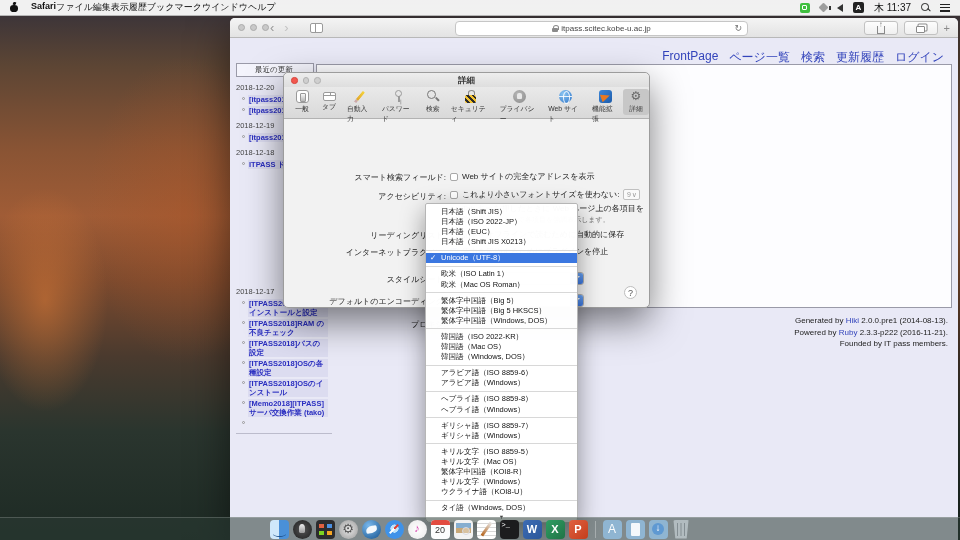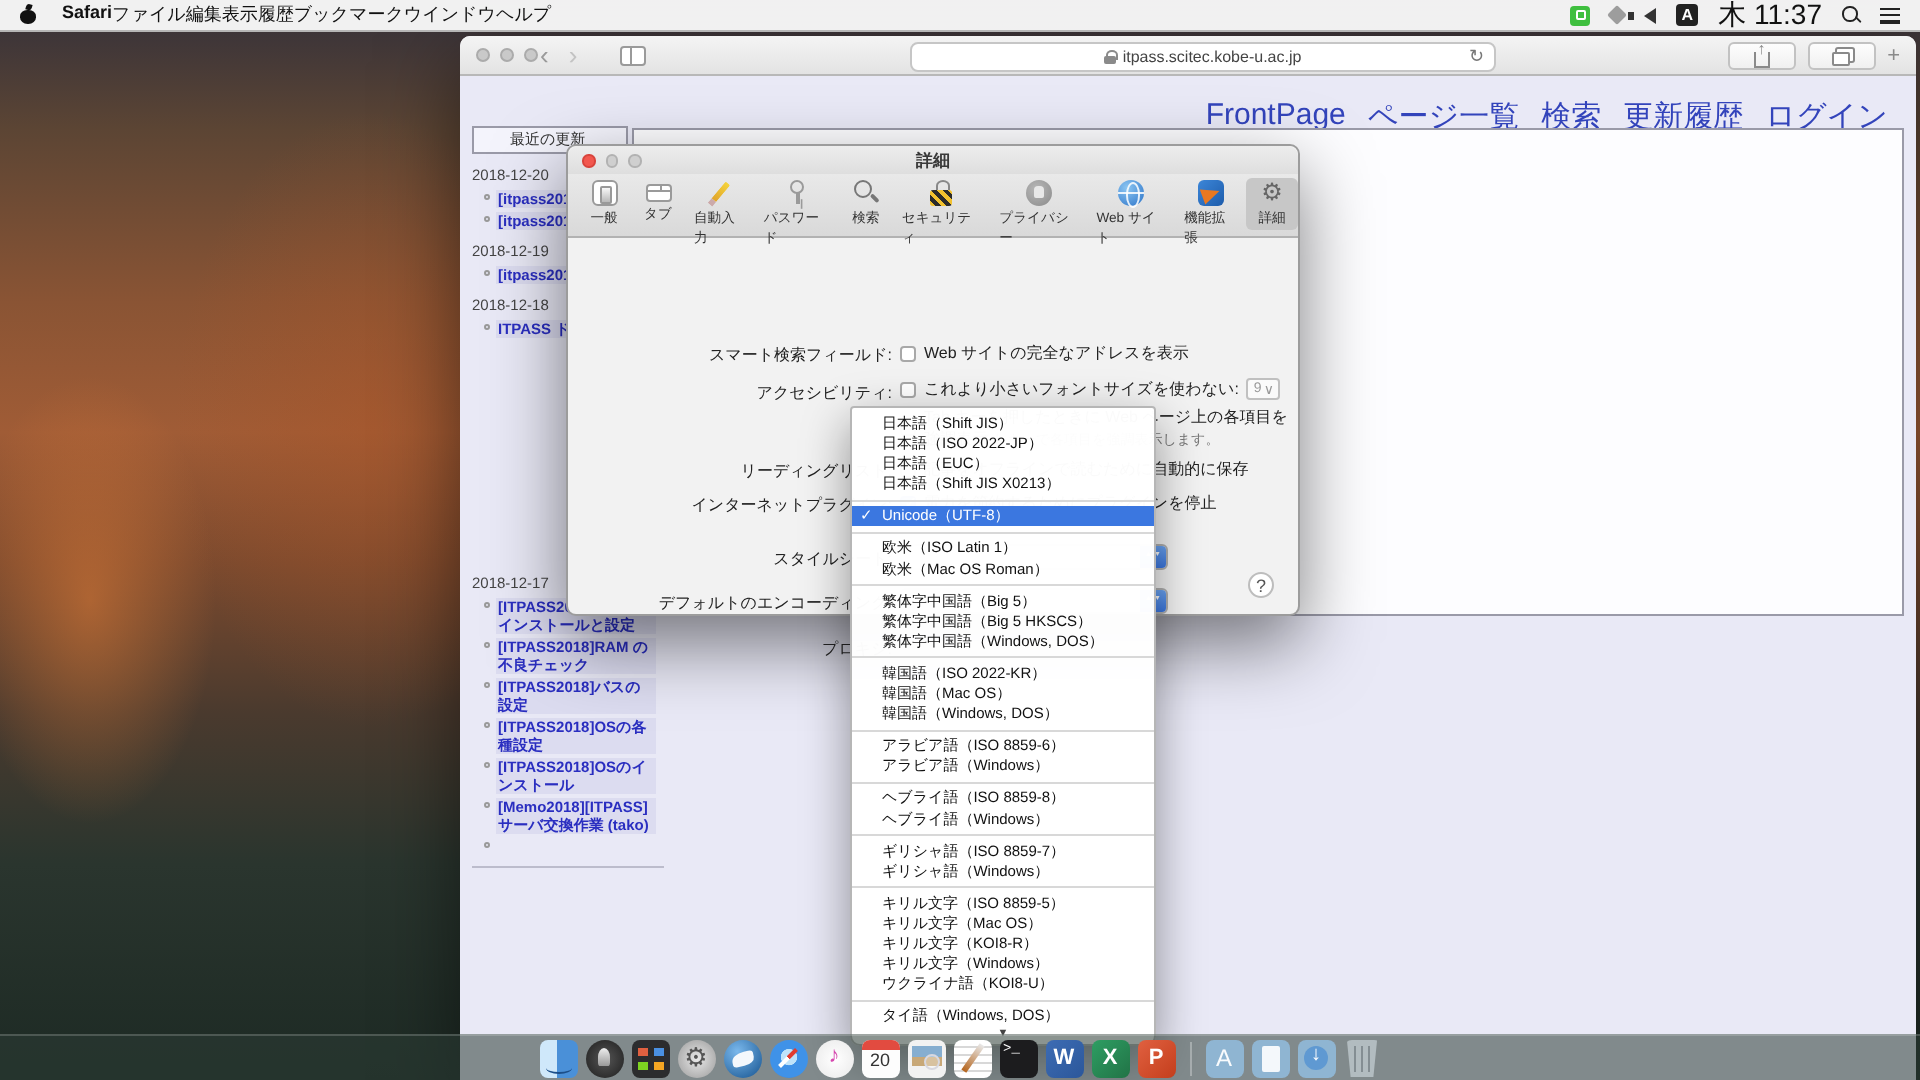--- a/index.html
+++ b/index.html
@@ -25,21 +25,21 @@
     background:#111; border-radius:60% 0 60% 0; transform:rotate(15deg); }
   .mb-right { margin-left:auto; display:flex; align-items:center; gap:10px; padding-right:10px; }
   .stat-green { width:10px; height:10px; border-radius:2px; background:#3fbf3f; position:relative; }
   .stat-green::after { content:''; position:absolute; inset:2.5px; border:1px solid #fff; border-radius:1px; }
   .stat-diamond { width:7px; height:7px; background:#9d9d9d; transform:rotate(45deg); border-radius:1px; }
   .vol-icon { width:0; height:0; border-top:4px solid transparent; border-bottom:4px solid transparent;
     border-right:6px solid #333; position:relative; }
   .vol-icon::before { content:''; position:absolute; left:-8px; top:-2px; width:2.5px; height:4px; background:#333; }
   .input-a { width:11px; height:11px; background:#222; color:#fff; border-radius:2px;
     font-size:8px; font-weight:bold; display:flex; align-items:center; justify-content:center; }
-  .clock { font-size:14px; }
+  .clock { font-size:10px; }
   .spot-icon { width:9px; height:9px; position:relative; }
   .spot-icon::before { content:''; position:absolute; left:0; top:0; width:5.5px; height:5.5px;
     border:1.3px solid #222; border-radius:50%; }
   .spot-icon::after { content:''; position:absolute; left:5.6px; top:5.6px; width:3.5px; height:1.4px;
     background:#222; transform:rotate(45deg); border-radius:1px; }
   .nc-icon { width:10px; height:8px; display:flex; flex-direction:column; justify-content:space-between; }
   .nc-icon i { height:1.2px; background:#222; display:block; }
   
   .window { position:absolute; left:230px; top:18px; width:728px; height:522px; z-index:10;
     border-radius:5px 5px 0 0; box-shadow:0 12px 40px rgba(0,0,0,.5); background:#e9e9f6; }
@@ -65,21 +65,21 @@
   .tb-right { position:absolute; right:8px; top:3px; display:flex; gap:6px; align-items:center; }
   .tb-btn { width:34px; height:14px; border:1px solid #c2c2c2; border-radius:3px;
     background:linear-gradient(#fdfdfd,#f0f0f0); display:flex; align-items:center; justify-content:center; }
   .share-icon { width:8px; height:8px; border:1px solid #8a8a8a; border-top:none; position:relative; margin-top:3px;}
   .share-icon::before { content:'↑'; position:absolute; left:1.2px; top:-6px; font-size:8px; color:#8a8a8a; }
   .tabs-icon { width:9px; height:7px; border:1px solid #8a8a8a; border-radius:1px; background:#fff;
     box-shadow:2px -2px 0 -0.5px #fff, 2px -2px 0 0.5px #8a8a8a; margin-top:2px;}
   .plus-btn { font-size:11px; color:#8a8a8a; }
   
   .page { position:absolute; left:0; top:20px; width:100%; bottom:0; background:#e9e9f6; overflow:hidden; }
-  .navlinks { position:absolute; right:14px; top:11px; display:flex; gap:11px; font-size:15px; }
+  .navlinks { position:absolute; right:14px; top:11px; display:flex; gap:11px; font-size:12px; }
   .nav-link { color:#3344bb; cursor:pointer; }
   .content-box { position:absolute; left:86px; top:26px; width:636px; height:244px;
     background:#fdfdff; border:1px solid #9a9aa8; }
   .page-title { position:absolute; left:20px; top:6px; font-size:16px; font-weight:bold; color:#4f5d78; }
   .wiki-footer { position:absolute; right:10px; top:277px; text-align:right; font-size:8px;
     color:#222; line-height:1.45; }
   .wiki-footer a { color:#3344bb; text-decoration:none; }
   
   .sidebar { position:absolute; left:6px; top:25px; width:92px; font-size:7.5px; }
   .sb-header { background:#f4f4fc; border:1px solid #9a9aa8; padding:1px 18px; width:78px;
@@ -338,20 +338,25 @@
           <div class="sb-row">
             <span class="sb-bullet"></span>
             <span class="sb-link">[Memo2018][ITPASS]サーバ交換作業 (tako)</span>
           </div>
           <div class="sb-row">
             <span class="sb-bullet"></span>
           </div>
         </div>
       <div class="sb-hr"></div>
     </div>
+    <div class="wiki-footer">
+      <div><span>Generated by </span><a>Hiki</a><span> 2.0.0.pre1 (2014-08-13).</span></div>
+      <div><span>Powered by </span><a>Ruby</a><span> 2.3.3-p222 (2016-11-21).</span></div>
+      <div>Founded by IT pass members.</div>
+    </div>
   </div>
 </div>
 
 <div class="prefs">
   <div class="pf-titlebar">詳細</div>
   <div class="pf-lights">
     <span class="pf-light close"></span>
     <span class="pf-light"></span>
     <span class="pf-light"></span>
   </div>
@@ -459,21 +464,21 @@
     <div class="mi">アラビア語（Windows）</div>
     <div class="msep"></div>
     <div class="mi">ヘブライ語（ISO 8859-8）</div>
     <div class="mi">ヘブライ語（Windows）</div>
     <div class="msep"></div>
     <div class="mi">ギリシャ語（ISO 8859-7）</div>
     <div class="mi">ギリシャ語（Windows）</div>
     <div class="msep"></div>
     <div class="mi">キリル文字（ISO 8859-5）</div>
     <div class="mi">キリル文字（Mac OS）</div>
-    <div class="mi">キリル文字（KOI8-R）</div>
+    <div class="mi">繁体字中国語（KOI8-R）</div>
     <div class="mi">キリル文字（Windows）</div>
     <div class="mi">ウクライナ語（KOI8-U）</div>
     <div class="msep"></div>
     <div class="mi">タイ語（Windows, DOS）</div>
     <div class="menu-more">▼</div>
   </div>
 
 <div class="dock">
     <div class="dock-item">
       <div class="di di-finder"></div>

